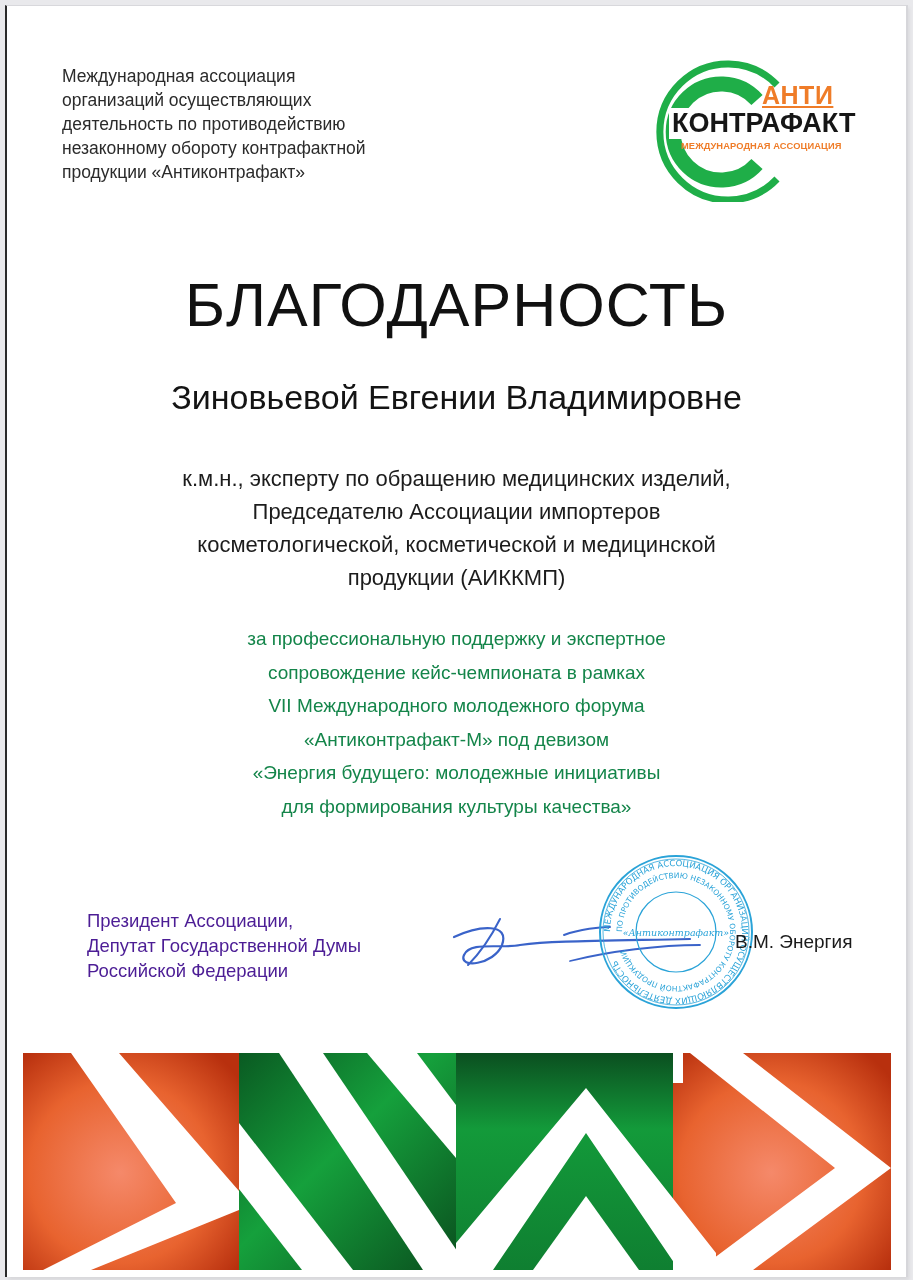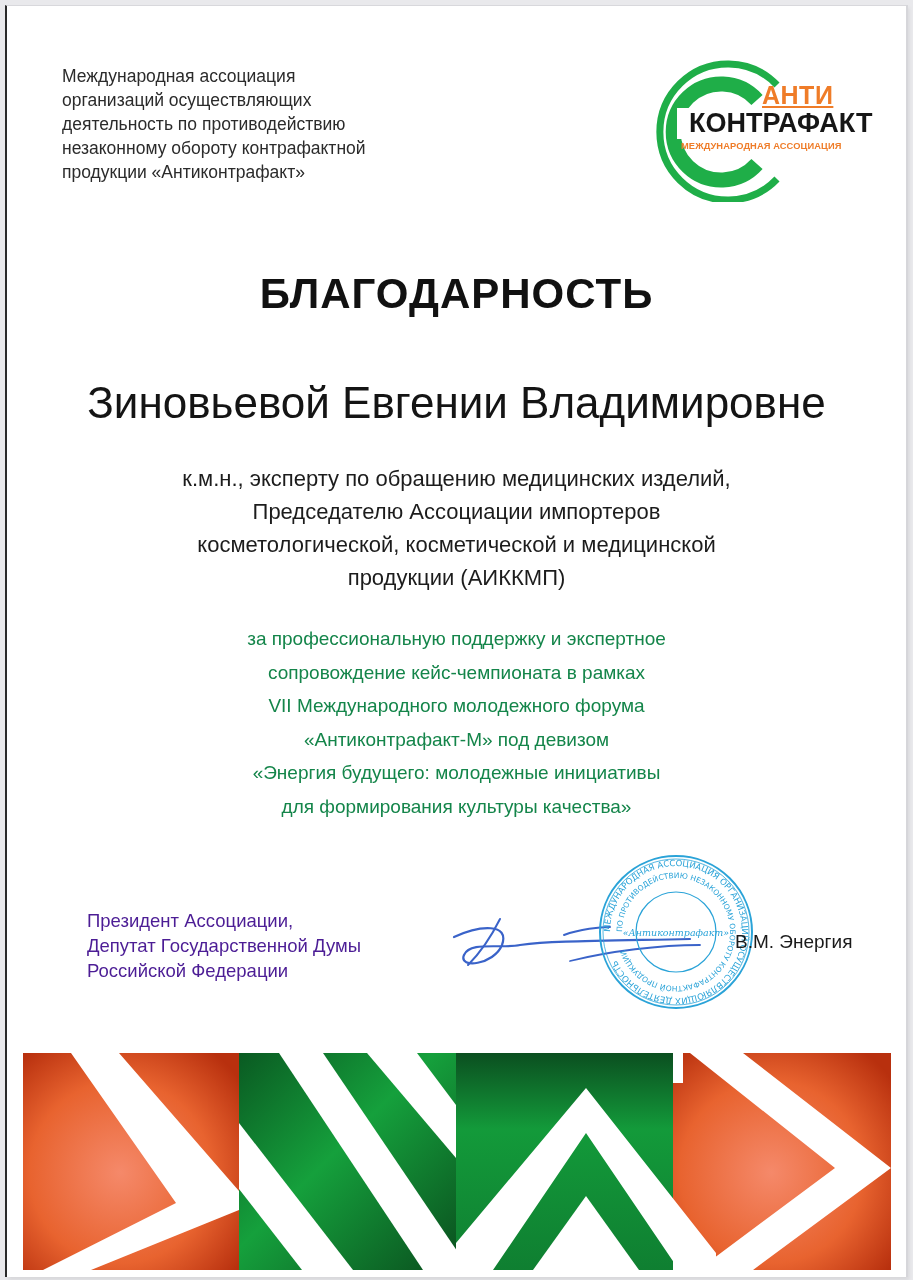--- a/index.html
+++ b/index.html
@@ -20,36 +20,36 @@
     font-size:17.5px; line-height:24px; color:#2b2b2b;
     white-space:pre-line;
   }
   .logo { position:absolute; left:625px; top:52px; width:250px; height:150px; }
   .logo svg { position:absolute; left:0; top:0; }
   .logo-anti {
     position:absolute; left:137px; top:29px;
     font-size:25px; font-weight:bold; color:#ef7c28; letter-spacing:0.5px;text-decoration:underline;
   }
   .logo-kontra {
-    position:absolute; left:52px; top:56px;
+    position:absolute; left:44px; top:56px;
     font-size:27px; font-weight:bold; color:#161616; letter-spacing:0;
-    background:#fff; padding:0 12px;
+    background:#fff; padding:0 3px;
   }
   .logo-sub {
     position:absolute; left:56px; top:89px;
     font-size:9.3px; font-weight:bold; color:#ef7c28; letter-spacing:0.1px;
     white-space:nowrap;
   }
   .title {
     position:absolute; left:0; width:913px; top:270px; text-align:center;
-    font-size:42px; font-weight:bold; color:#111; letter-spacing:1px;
+    font-size:61px; font-weight:normal; color:#111; letter-spacing:1px;
   }
   .recipient {
     position:absolute; left:0; width:913px; top:378px; text-align:center;
-    font-size:44px; color:#141414;
+    font-size:34px; color:#141414;
   }
   .position {
     position:absolute; left:60px; width:793px; top:462px; text-align:center;
     font-size:22px; line-height:33px; color:#1c1c1c; white-space:pre-line;
   }
   .reason {
     position:absolute; left:60px; width:793px; top:622px; text-align:center;
     font-size:19px; line-height:33.5px; color:#14854a; white-space:pre-line;
   }
   .sign-title {

